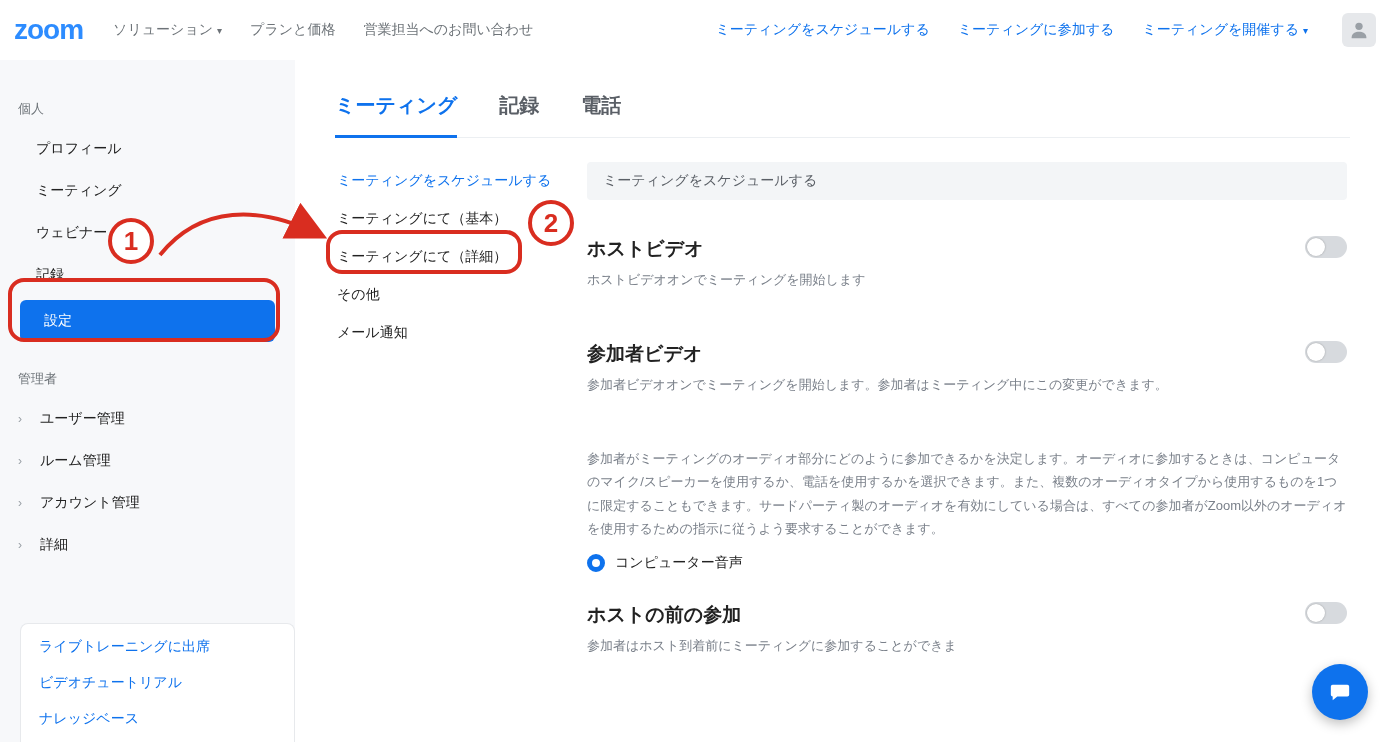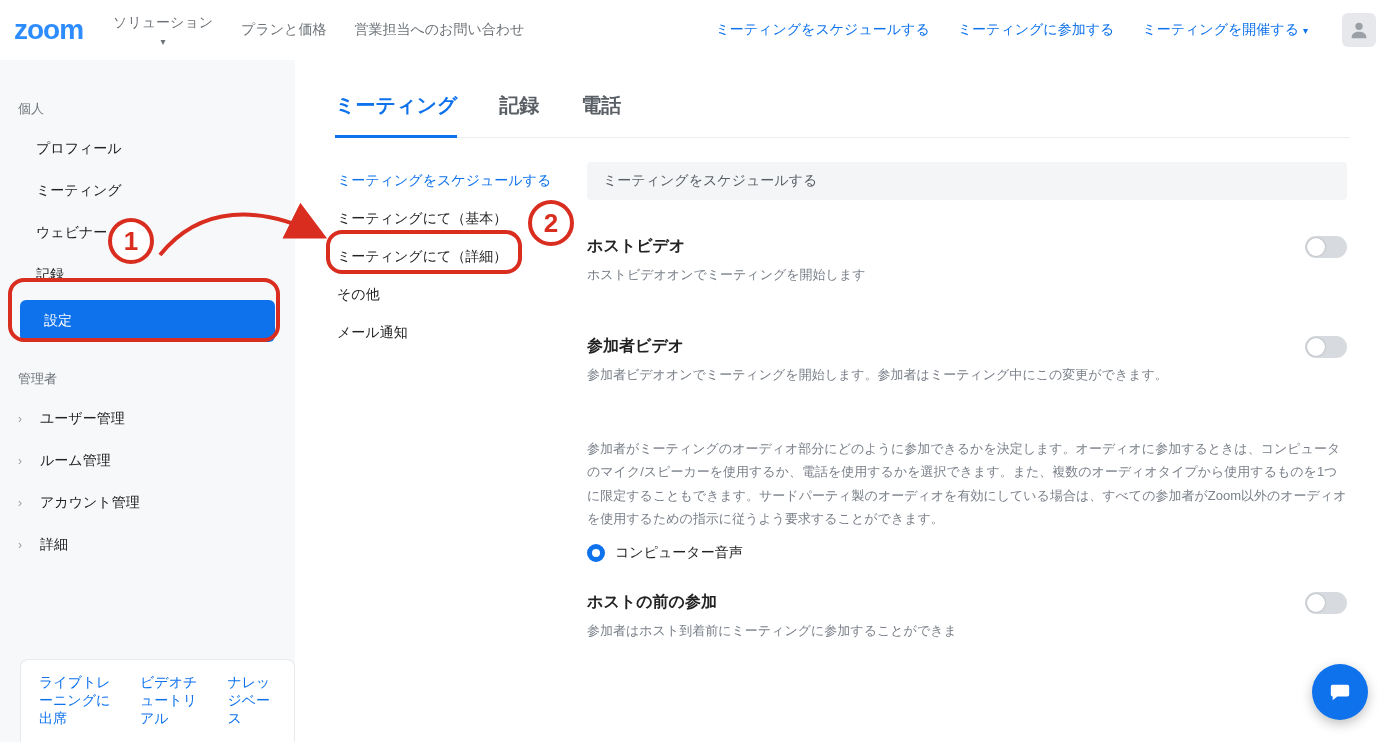--- a/index.html
+++ b/index.html
@@ -27,21 +27,21 @@
   }
   .logo {
     color: #2d8cff;
     font-weight: 800;
     font-size: 28px;
     letter-spacing: -1px;
     margin-right: 30px;
     font-family: Arial, sans-serif;
   }
   .top-links-left { display: flex; align-items: center; gap: 28px; color: #6d7378; font-size: 14px; }
-  .top-links-left .item { cursor: pointer; display: flex; align-items: center; gap: 4px; flex-direction: column; }
+  .top-links-left .item { cursor: pointer; display: flex; align-items: center; gap: 4px; }
   .caret-down { font-size: 10px; }
   .top-right { margin-left: auto; display: flex; align-items: center; gap: 28px; font-size: 14px; }
   .top-right a { color: #0e72ed; text-decoration: none; cursor: pointer; display: flex; align-items: center; gap: 4px; }
   .avatar {
     width: 34px; height: 34px; border-radius: 6px;
     background: #e6e8eb; display:flex; align-items:center; justify-content:center;
     color:#9aa0a6; margin-left:6px;
   }
   .avatar svg { width: 22px; height: 22px; }
 
@@ -71,21 +71,21 @@
   .sidebar .admin-item { display:flex; align-items:center; gap:8px; padding:12px 6px; color:#222; cursor:pointer; }
   .sidebar .admin-item .chev { color:#9aa0a6; font-size:12px; width:14px; }
   .help-box {
     position: absolute;
     left: 20px; right: 0px; bottom: 0;
     border: 1px solid #e7e9ec;
     border-bottom: none;
     background:#fff;
     border-radius: 8px 8px 0 0;
     padding: 14px 18px;
-    display:flex; gap: 18px;
+    display:flex; flex-direction: column; gap: 18px;
   }
   .help-box a { color:#0e72ed; text-decoration:none; cursor:pointer; }
 
   
   .content {
     flex: 1;
     padding: 18px 40px 0 40px;
     position: relative;
     overflow: hidden;
   }
@@ -125,21 +125,21 @@
     padding: 10px 16px;
     border-radius: 4px;
     margin-bottom: 26px;
     font-size:14px;
   }
   .setting {
     display:flex; align-items:flex-start; gap: 20px;
     padding: 10px 0 40px 0;
   }
   .setting .text { flex:1; }
-  .setting .label { font-weight:600; color:#222; margin-bottom:6px; font-size:16px; }
+  .setting .label { font-weight:600; color:#222; margin-bottom:6px; font-size:19px; }
   .setting .desc  { color:#7a808a; font-size:13px; line-height:1.8; }
   .toggle {
     width:42px; height:22px; border-radius: 20px;
     background:#d7dade; position:relative; flex-shrink:0;
   }
   .toggle::after {
     content:""; position:absolute; top:2px; left:2px;
     width:18px; height:18px; border-radius:50%;
     background:#fff; box-shadow:0 0 2px rgba(0,0,0,0.3);
   }

